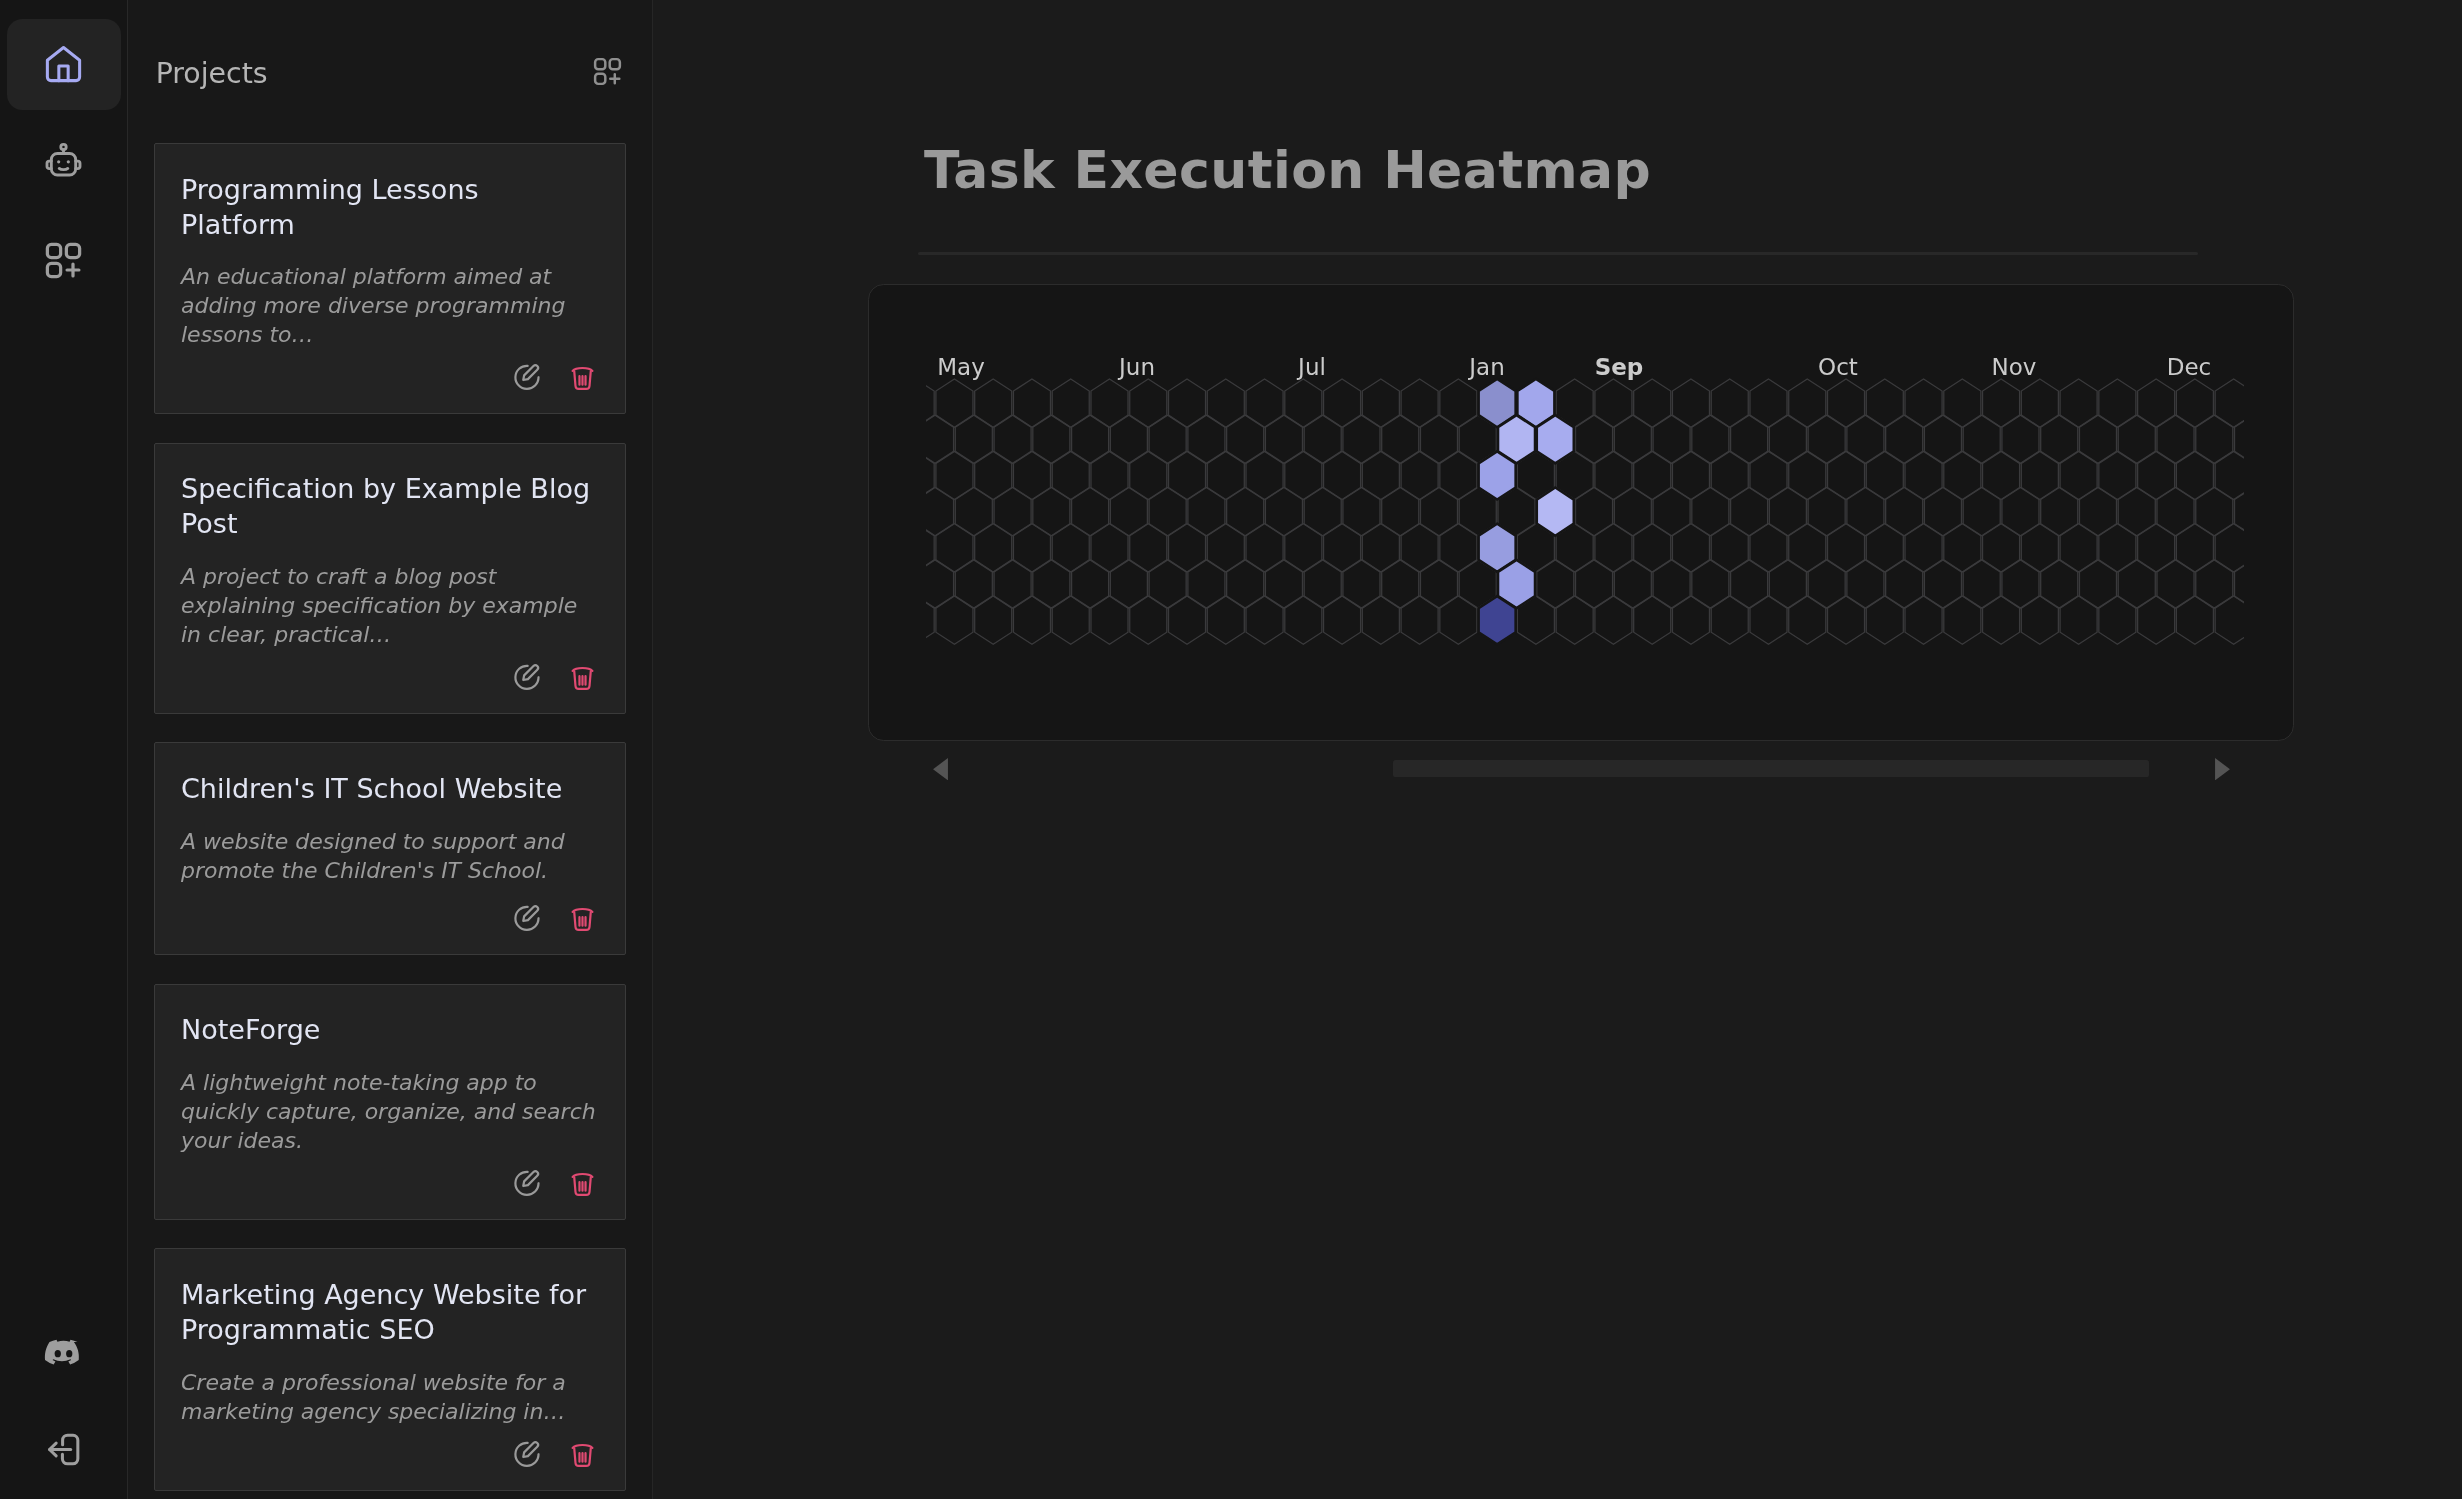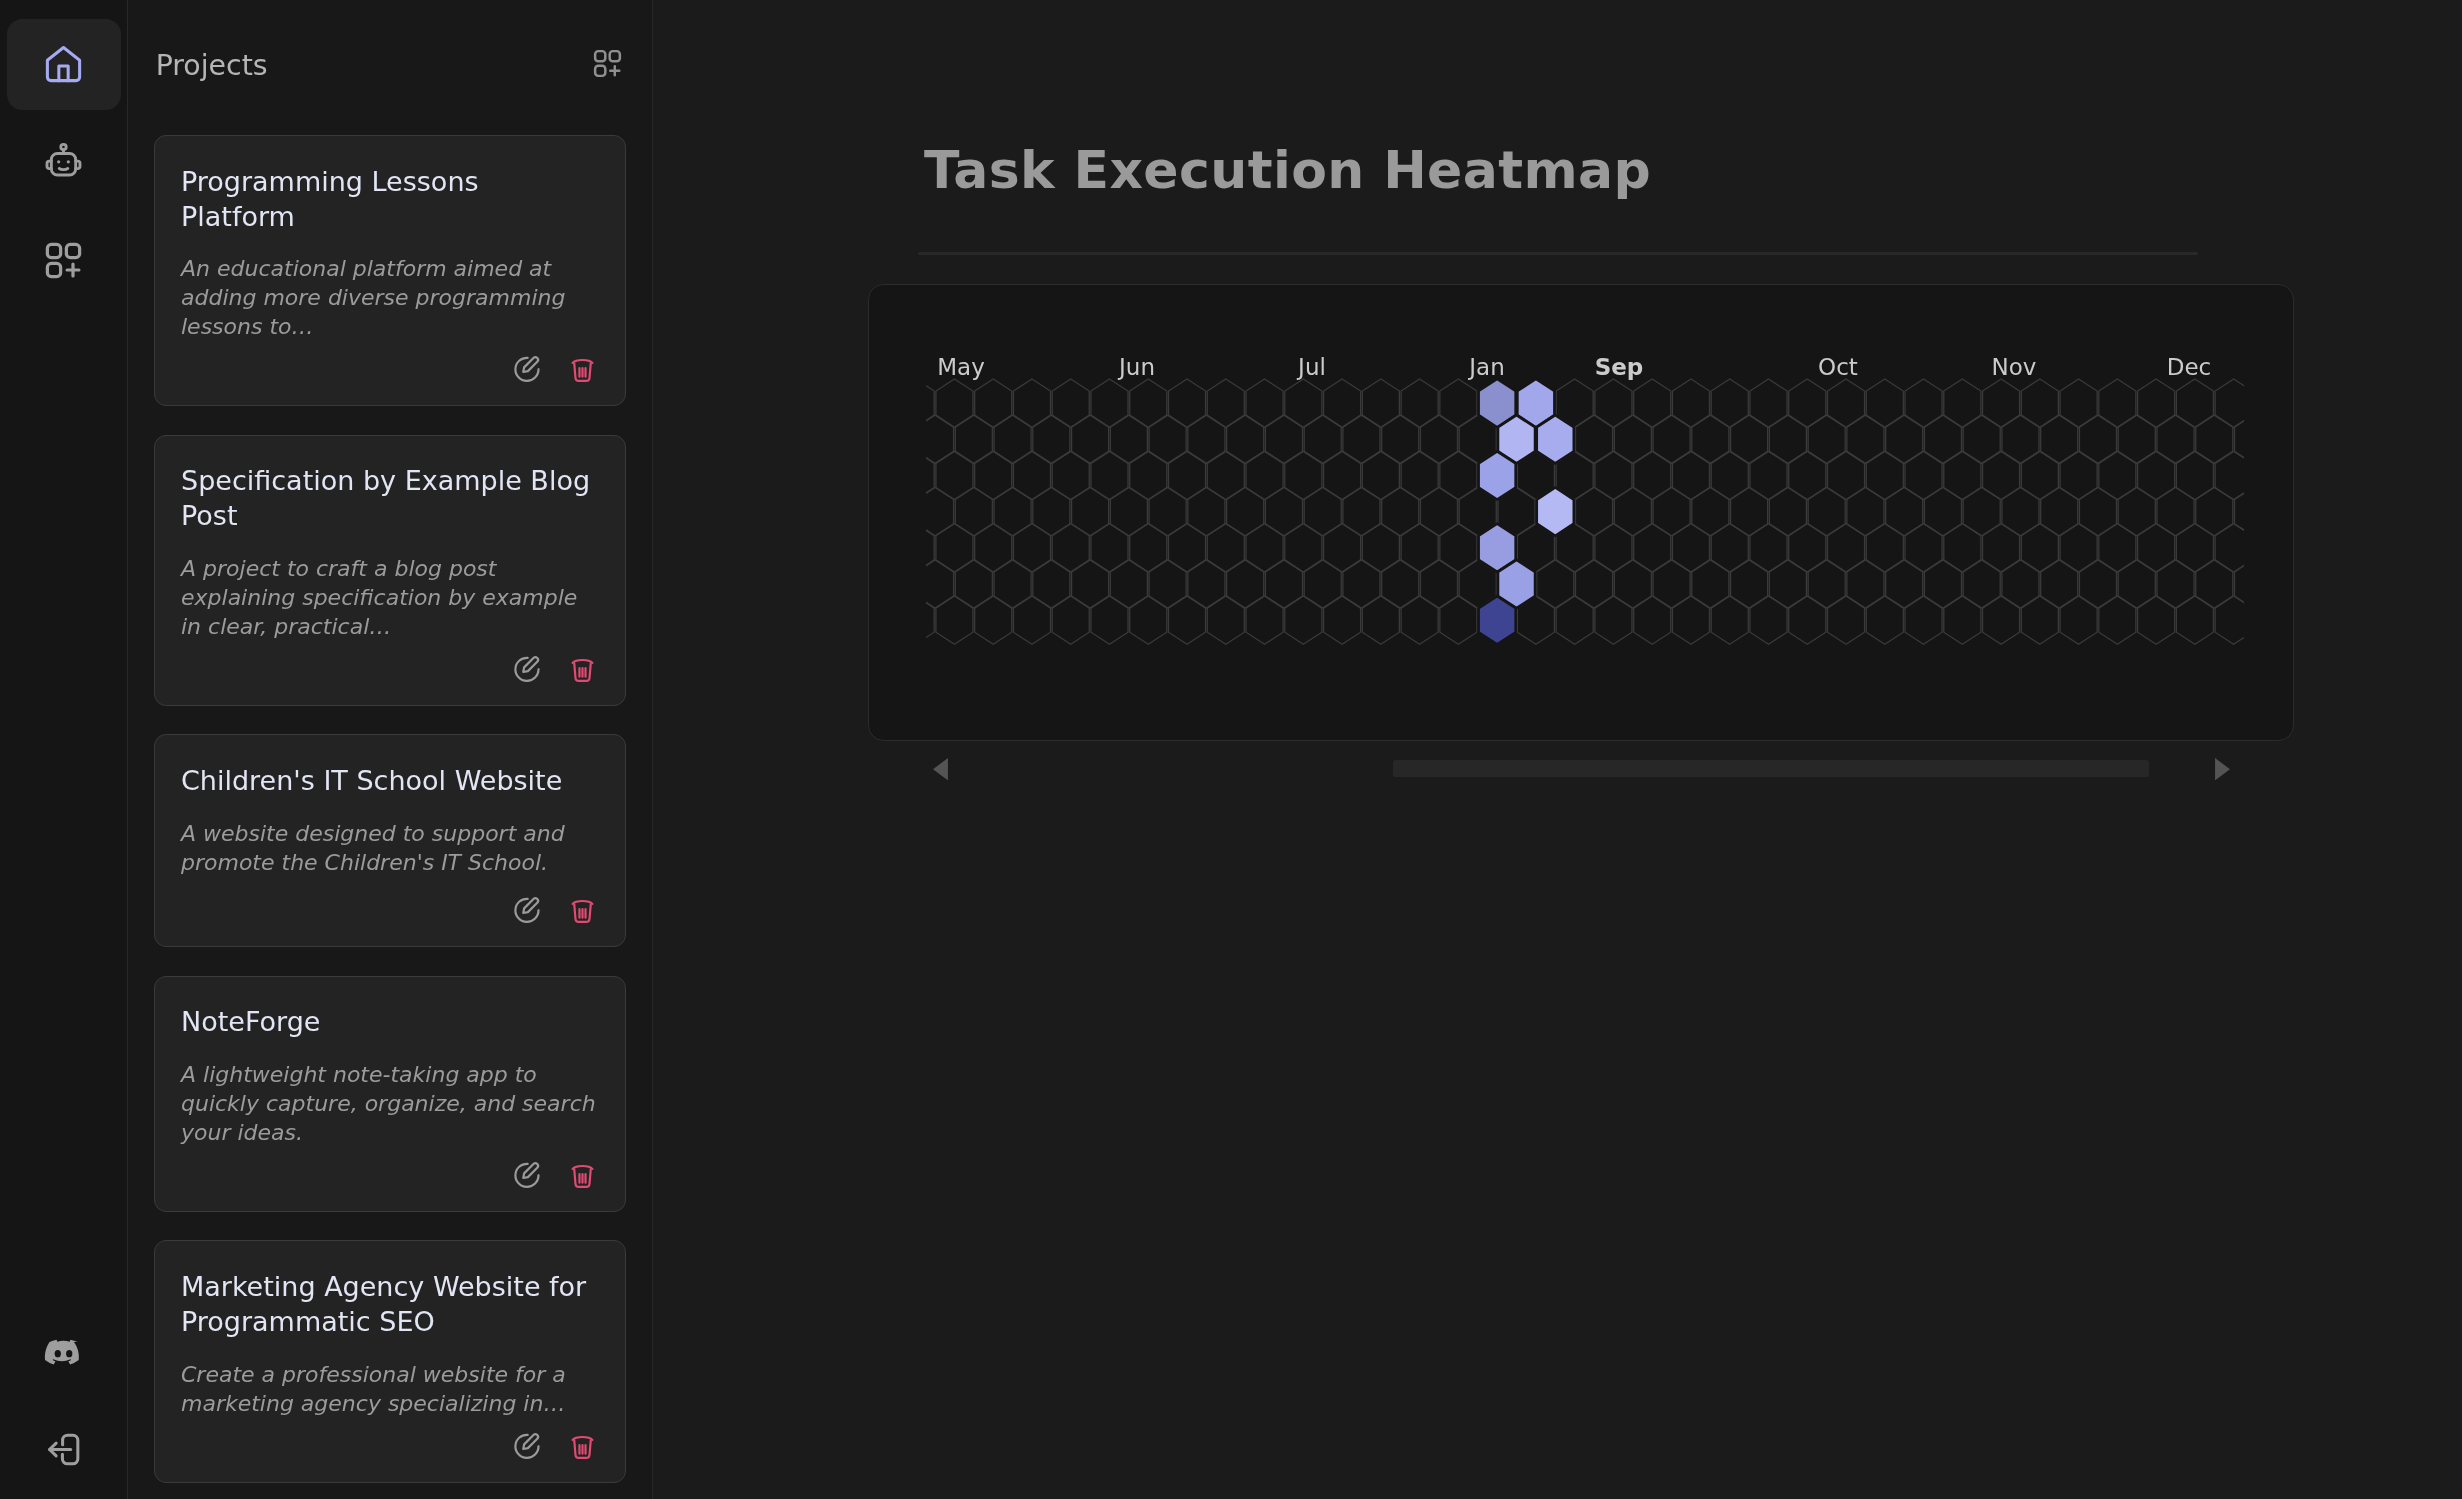--- a/index.html
+++ b/index.html
@@ -13,28 +13,28 @@
   .rail-top{display:flex;flex-direction:column;gap:6.9px;align-items:center;}
   .rail-btn{width:114px;height:91px;display:flex;align-items:center;justify-content:center;
     background:transparent;border:none;color:#9e9e9e;cursor:pointer;border-radius:15.5px;padding:0;}
   .rail-btn.active{background:#232323;color:#a6aaf2;}
   .rail-btn svg{width:43px;height:43px;}
   .rail-bottom{margin-top:auto;display:flex;flex-direction:column;gap:48px;align-items:center;}
   .rail-bottom .rail-btn{height:48px;}
 
   
   .projects{width:525px;flex:0 0 auto;background:#181818;border-right:1.7px solid #262626;
-    box-sizing:border-box;padding:0 26px;height:100%;overflow:hidden;}
+    box-sizing:border-box;padding:8px 26px;height:100%;overflow:hidden;}
   .projects-header{display:flex;align-items:center;justify-content:space-between;
     margin:45px 1.7px 50px 1.7px;height:40px;}
   .projects-title{font-size:28.4px;color:#b5b5b5;font-weight:500;margin:0;}
   .add-btn{background:none;border:none;color:#8f8f8f;padding:0;cursor:pointer;}
   .add-btn svg{width:33px;height:33px;}
 
-  .card{background:#232323;border:1.7px solid #3a3a3a;border-radius:12px;
+  .card{background:#232323;border:1.7px solid #3a3a3a;border-radius:2px;
     padding:27.6px 26px 19px;margin-bottom:28.4px;min-height:213px;box-sizing:border-box;
     display:flex;flex-direction:column;}
   .card-title{margin:0 0 20.7px;font-size:27px;line-height:35px;font-weight:500;color:#e2e5f3;}
   .card-desc{margin:0;font-style:italic;font-size:22px;line-height:29px;color:#9b9b9b;}
   .card-actions{margin-top:auto;display:flex;justify-content:flex-end;gap:22.4px;padding-top:12px;}
   .icon-btn{background:none;border:none;padding:0;cursor:pointer;line-height:0;}
   .icon-btn svg{width:33px;height:33px;}
   .icon-btn.edit{color:#9a9a9a;}
   .icon-btn.del{color:#e14a72;}
 

